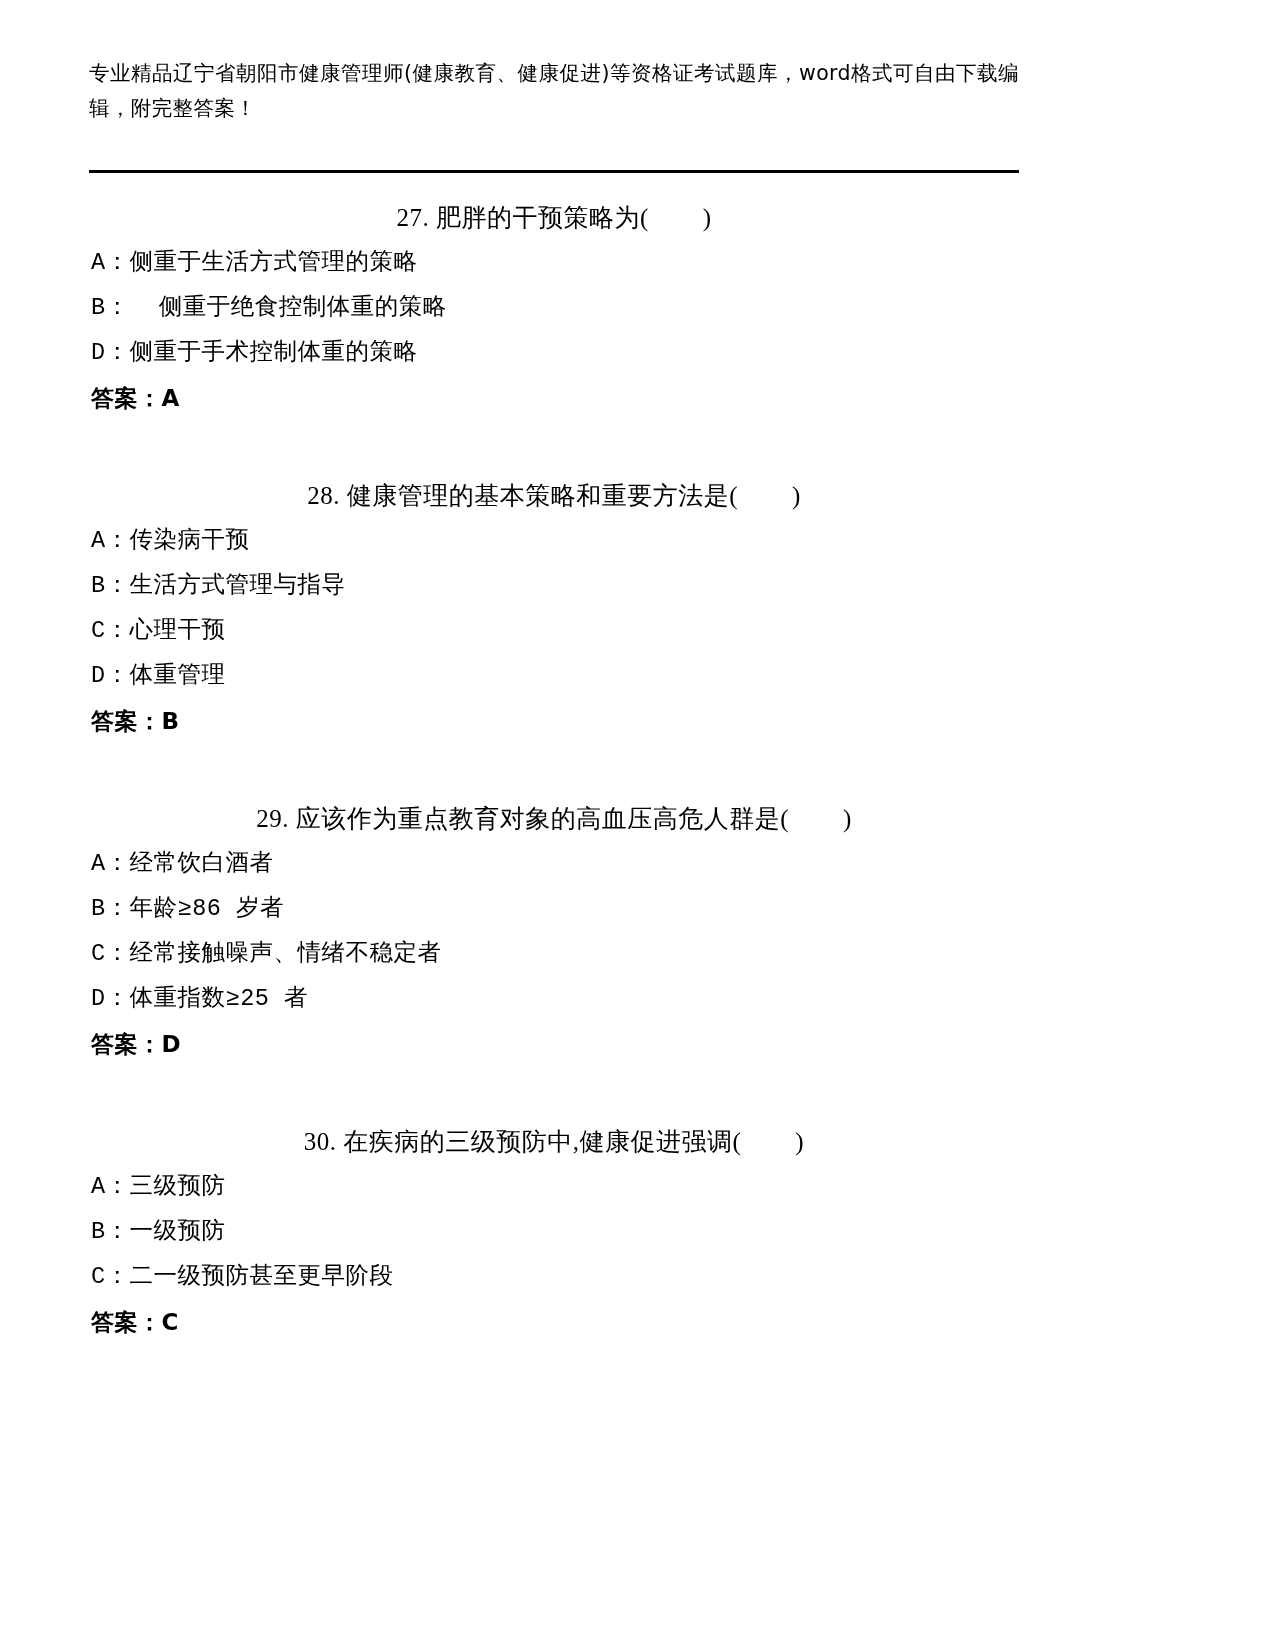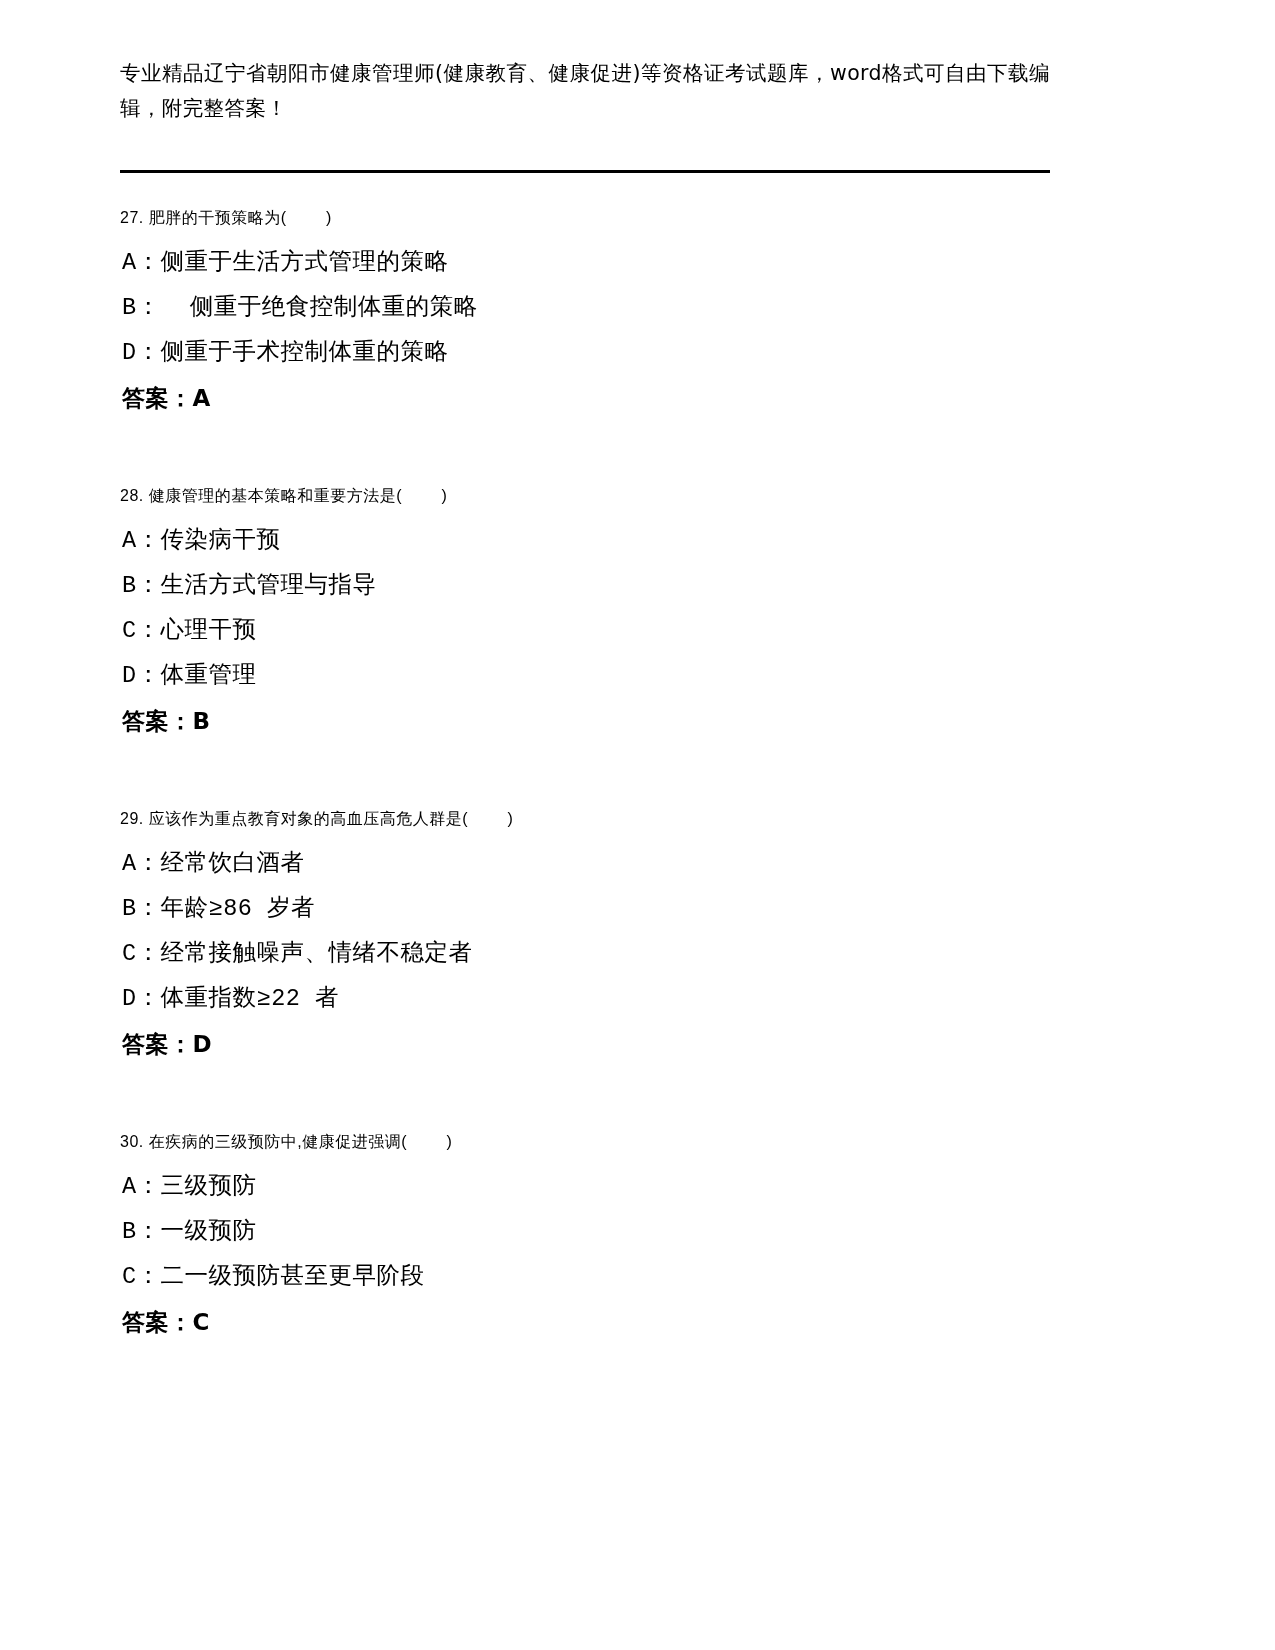--- a/index.html
+++ b/index.html
@@ -12,21 +12,21 @@
     height: 1650px;
     font-family: "Liberation Serif", serif;
     color: #000000;
     position: relative;
     overflow: hidden;
   }
   .page {
     box-sizing: border-box;
     width: 1275px;
     height: 1578px;
-    padding: 56px 175px 0 120px;
+    padding: 56px 175px 0 89px;
     position: relative;
   }
   .doc-header {
     font-family: "DejaVu Sans", sans-serif;
     font-size: 20.5px;
     line-height: 35px;
     letter-spacing: 0.4px;
     color: #000;
     text-align: justify;
     margin: 0 0 0 0;
@@ -41,25 +41,26 @@
     box-sizing: border-box;
   }
   .content {
     margin-top: 22px;
     width: 930px;
   }
   .qblock {
     margin-bottom: 52px;
   }
   .qtitle {
-    font-family: Liberation Sans, sans-serif;
-    font-size: 16px;
+    font-family: Liberation Serif, serif;
+    font-size: 25px;
     line-height: 45px;
     letter-spacing: 0.5px;
     white-space: pre;
+    text-align: center;
   }
   .opt {
     font-family: Liberation Mono, monospace;
     font-size: 23.5px;
     line-height: 45px;
     letter-spacing: 0.5px;
     padding-left: 2px;
     white-space: pre;
   }
   .ans {
@@ -98,21 +99,21 @@
       <div class="opt">C：心理干预</div>
       <div class="opt">D：体重管理</div>
       <div class="ans">答案：B</div>
     </div>
 
     <div class="qblock">
       <div class="qtitle">29. 应该作为重点教育对象的高血压高危人群是(        )</div>
       <div class="opt">A：经常饮白酒者</div>
       <div class="opt">B：年龄≥86 岁者</div>
       <div class="opt">C：经常接触噪声、情绪不稳定者</div>
-      <div class="opt">D：体重指数≥22 者</div>
+      <div class="opt">D：体重指数≥25 者</div>
       <div class="ans">答案：D</div>
     </div>
 
     <div class="qblock">
       <div class="qtitle">30. 在疾病的三级预防中,健康促进强调(        )</div>
       <div class="opt">A：三级预防</div>
       <div class="opt">B：一级预防</div>
       <div class="opt">C：二一级预防甚至更早阶段</div>
       <div class="ans">答案：C</div>
     </div>

